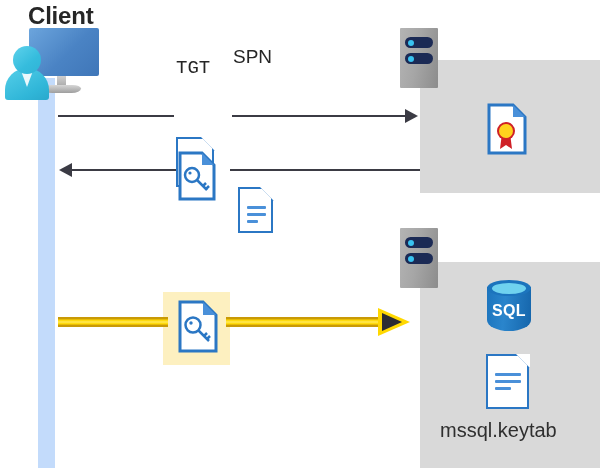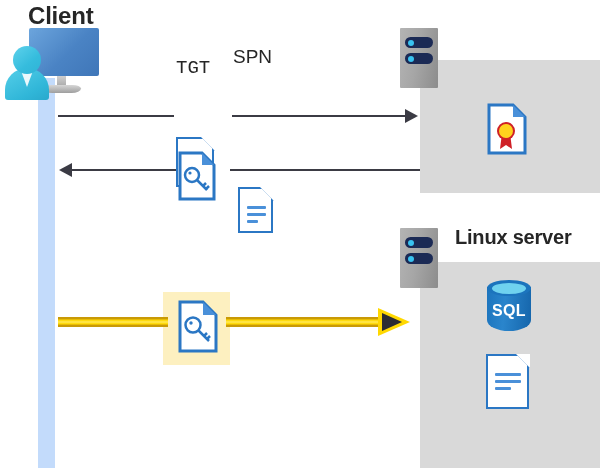--- a/index.html
+++ b/index.html
@@ -286,21 +286,20 @@
   <div class="abs" id="cert-icon">
     <svg width="40" height="52" viewBox="0 0 40 52">
       <path d="M2 2 H26 L38 14 V50 H2 Z" fill="#ffffff" stroke="#2b77c4" stroke-width="3"></path>
       <path d="M26 2 L38 14 H26 Z" fill="#4a90d9"></path>
       <path d="M15 30 L13 46 L19 42 L25 46 L23 30 Z" fill="#cf2026"></path>
       <circle cx="19" cy="28" r="9" fill="#cf2026"></circle>
       <circle cx="19" cy="28" r="7" fill="#ffd21e"></circle>
     </svg>
   </div>
 
-  <div class="abs title" id="linux-title">Linux server</div>
 
   <div class="abs server-icon" id="linux-server">
     <div class="server-bar b1"></div>
     <div class="server-bar b2"></div>
   </div>
 
   <div class="abs" id="sql-icon">
     <div class="sql-body"></div>
     <div class="sql-top"></div>
     <div class="sql-top-inner"></div>
@@ -310,20 +309,21 @@
   <div class="abs doc" id="doc-keytab">
     <div class="fold"></div>
     <div class="fold2"></div>
     <div class="doc-lines">
       <i style="width:26px"></i>
         <i style="width:26px"></i>
         <i style="width:16px"></i>
     </div>
   </div>
 
+  <div class="abs" id="keytab-label">mssql.keytab</div>
 
   <div class="abs gray-line" id="line1-a"></div>
   <div class="abs gray-line" id="line1-b"></div>
   <div class="abs arrow-right-gray" id="line1-head"></div>
 
   <div class="abs label-small" id="tgt-label">TGT</div>
   <div class="abs label-small" id="spn-label">SPN</div>
 
   <div class="abs doc" id="doc-tgt">
     <div class="fold"></div>

